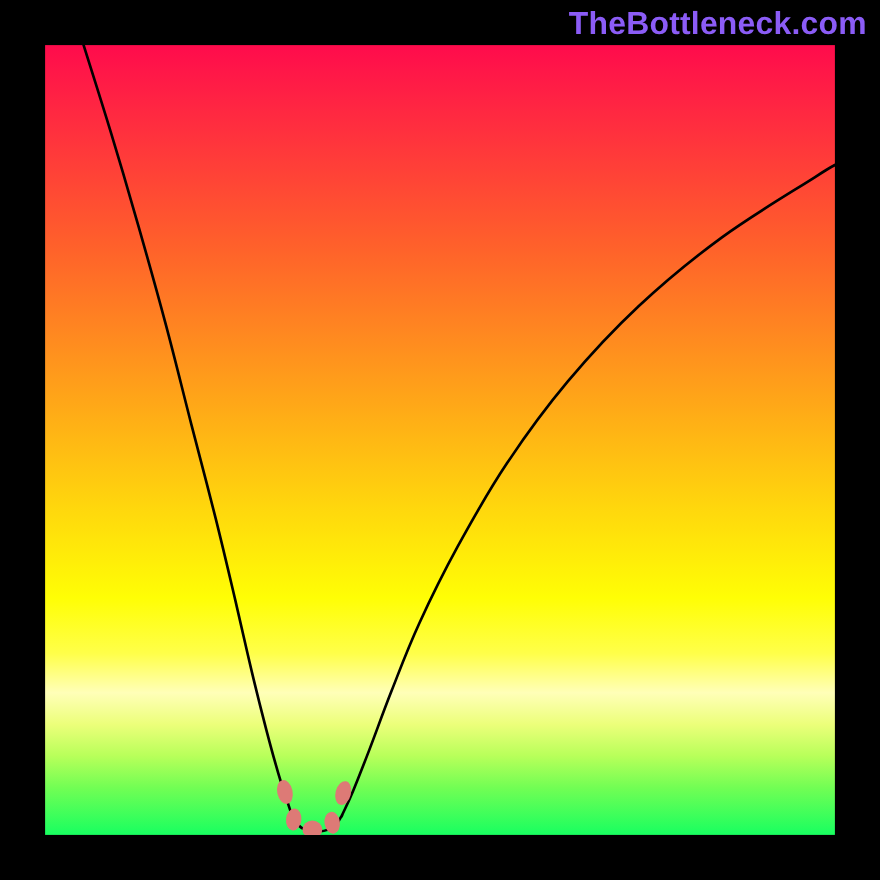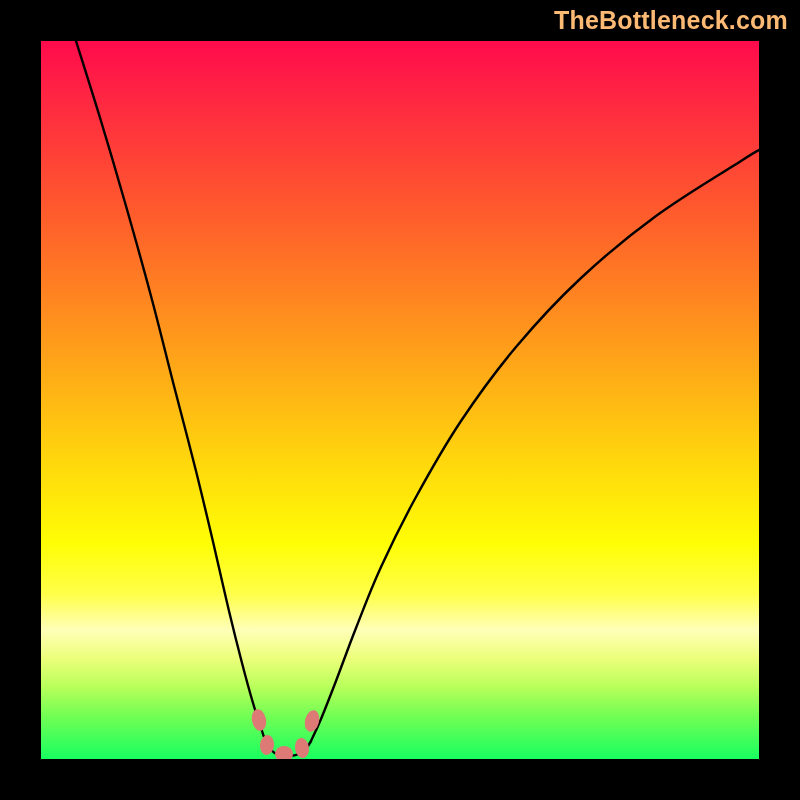--- a/index.html
+++ b/index.html
@@ -30,22 +30,22 @@
       #ecff7a 86%,
       #b8ff5a 90%,
       #72fe54 94%,
       #18ff60 100%
     );
   }
   .watermark {
     position: absolute;
     top: 6px;
     right: 12px;
-    color: #fdba74;
-    font-size: 25px;
+    color: #8b5cf6;
+    font-size: 29px;
     font-weight: bold;
     letter-spacing: 0.2px;
   }
   svg.plot {
     position: absolute;
     left: 0;
     top: 0;
     width: 718px;
     height: 718px;
   }

